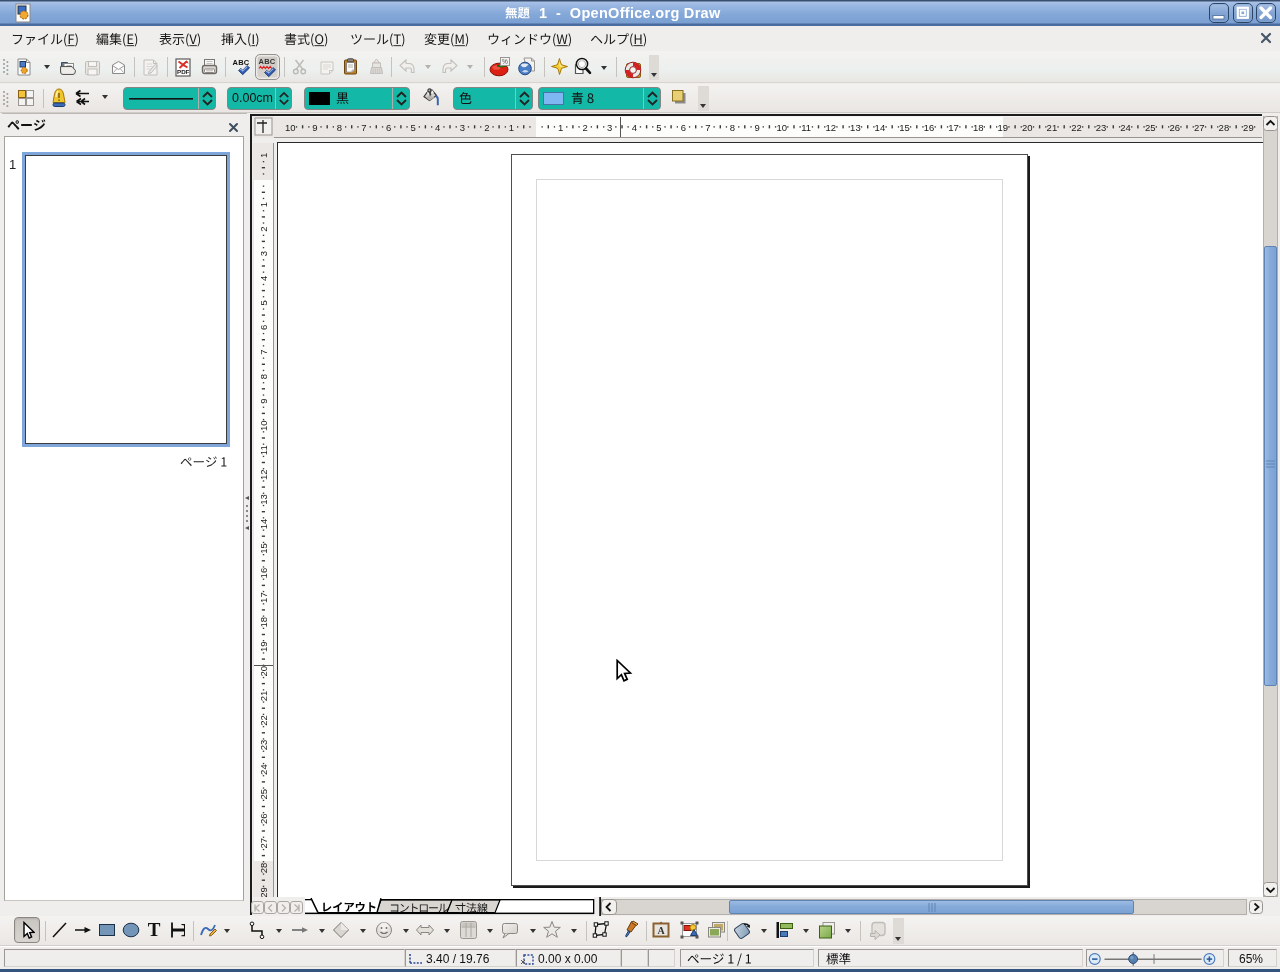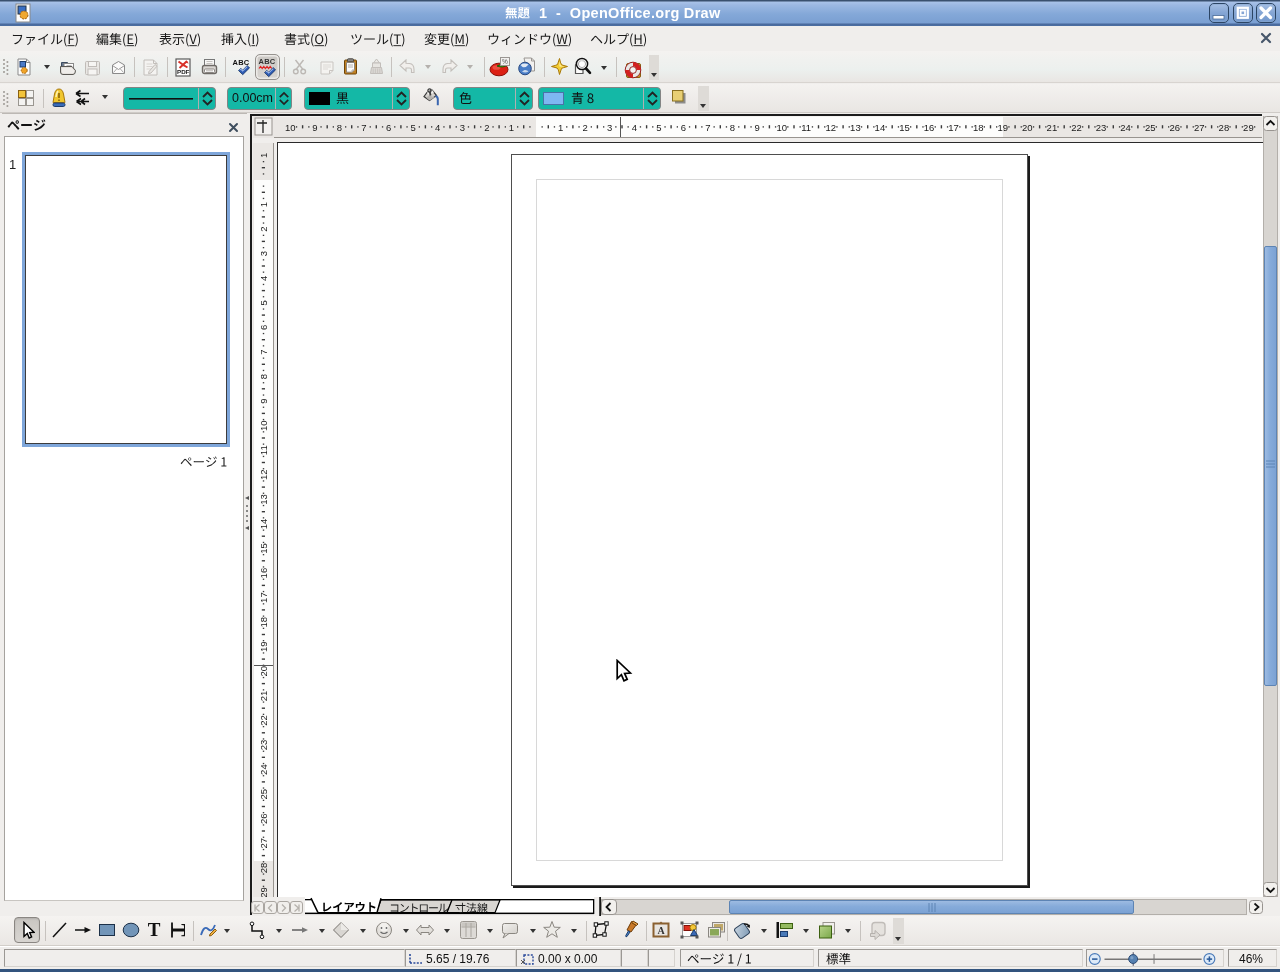--- a/index.html
+++ b/index.html
@@ -1016,21 +1016,21 @@
 <path d="M2.5 13.5 H7 V10.5 L12 15 L7 19.5 V16.5 H2.5 Z" fill="#dcd9d5" stroke="#b5b1ad"></path>
   </svg>
 <div class="abs" style="left:893px;top:918px;width:11px;height:26px;background:#dedbd7"></div>
 <div class="dd" style="left:895px;top:937px;border-left-width:3px;border-right-width:3px"></div>
 <div class="abs" style="left:0;top:946px;width:1280px;height:23px;background:#f0eeec;border-top:1px solid #fff"></div>
 <div class="abs" style="left:4px;top:949px;width:401px;height:18px;border:1px solid #9b9894;border-bottom-color:#d5d2ce;border-right-color:#d5d2ce"></div>
 <div class="abs" style="left:405px;top:949px;width:111px;height:18px;border:1px solid #9b9894;border-bottom-color:#d5d2ce;border-right-color:#d5d2ce">
     <svg class="abs" style="left:3px;top:3px" width="14" height="11" viewBox="0 0 14 11">
 <path d="M1 1 V10 M1 10 H13" stroke="#2a4a9a" stroke-width="1.6" stroke-dasharray="2 1.4"></path>
     </svg>
-    <span style="position:absolute;left:20px;top:2px;font-size:12px;color:#111;white-space:nowrap">5.65 / 19.76</span>
+    <span style="position:absolute;left:20px;top:2px;font-size:12px;color:#111;white-space:nowrap">3.40 / 19.76</span>
   </div>
 <div class="abs" style="left:516px;top:949px;width:105px;height:18px;border:1px solid #9b9894;border-bottom-color:#d5d2ce;border-right-color:#d5d2ce">
     <svg class="abs" style="left:3px;top:2px" width="14" height="13" viewBox="0 0 14 13">
 <rect x="4" y="3" width="9" height="9" fill="none" stroke="#2a4a9a" stroke-width="1.4" stroke-dasharray="2 1.4"></rect>
 <path d="M1 12 L5 8 M1 8 L5 12" stroke="#555" stroke-width="1"></path>
     </svg>
     <span style="position:absolute;left:21px;top:2px;font-size:12px;color:#111;white-space:nowrap">0.00 x 0.00</span>
   </div>
 <div class="abs" style="left:621px;top:949px;width:27px;height:18px;border:1px solid #9b9894;border-bottom-color:#d5d2ce;border-right-color:#d5d2ce"></div>
 <div class="abs" style="left:648px;top:949px;width:27px;height:18px;border:1px solid #9b9894;border-bottom-color:#d5d2ce;border-right-color:#d5d2ce"></div>
@@ -1066,14 +1066,14 @@
 <rect x="68.5" y="4" width="1" height="10" fill="#777"></rect>
 <circle cx="126" cy="9" r="5.6" fill="#ddeaf8" stroke="#4a7ab8" stroke-width="1.2"></circle>
 <rect x="123.2" y="8.3" width="5.6" height="1.6" fill="#2a5a9a"></rect>
 <rect x="125.2" y="6.3" width="1.6" height="5.6" fill="#2a5a9a"></rect>
 <rect x="47" y="2" width="1.2" height="14" fill="#667"></rect>
 <circle cx="47.5" cy="9" r="4.6" fill="#5580b0" stroke="#2c4a74"></circle>
 <circle cx="46.2" cy="7.6" r="1.6" fill="#87a8cc" opacity="0.8"></circle>
 </svg>
   </div>
 <div class="abs" style="left:1228px;top:949px;width:49px;height:18px;border:1px solid #9b9894;border-bottom-color:#d5d2ce;border-right-color:#d5d2ce">
-    <span style="position:absolute;right:13px;top:2px;font-size:12px;color:#111">46%</span>
+    <span style="position:absolute;right:13px;top:2px;font-size:12px;color:#111">65%</span>
   </div>
 <div class="abs" style="left:0;top:969px;width:1280px;height:3px;background:#33547e"></div>
 </body></html>

